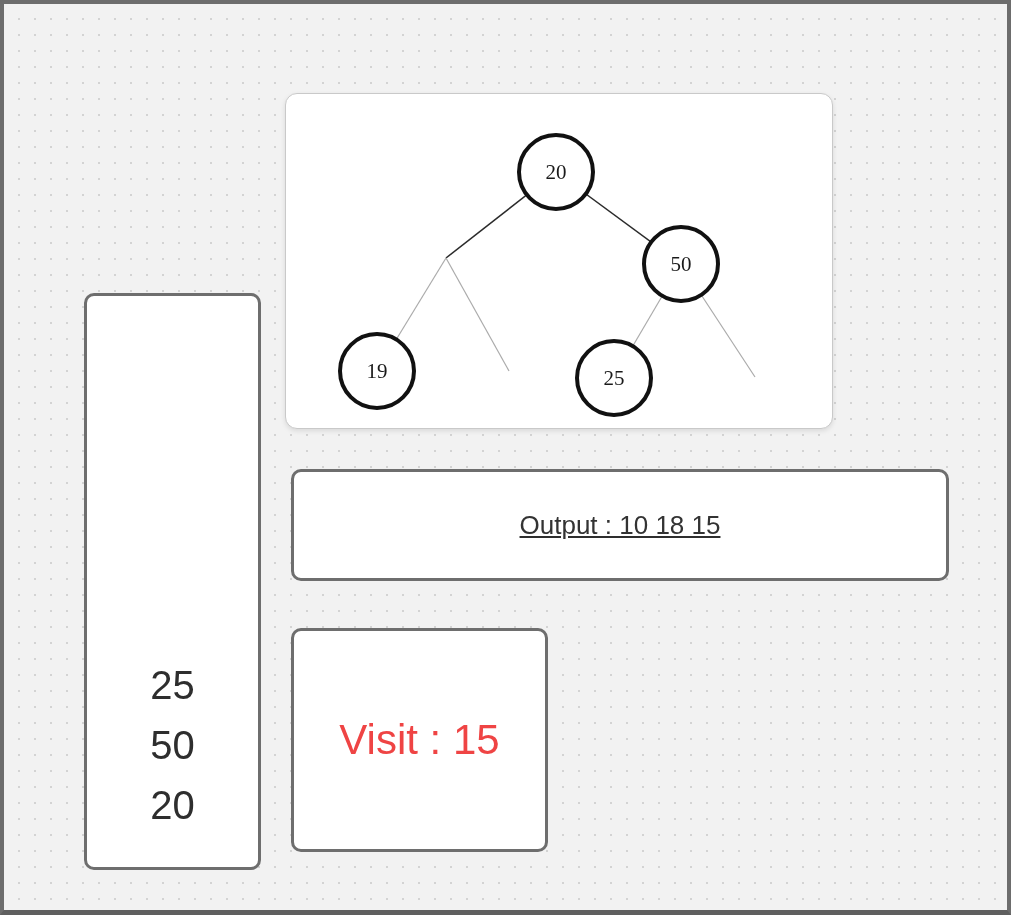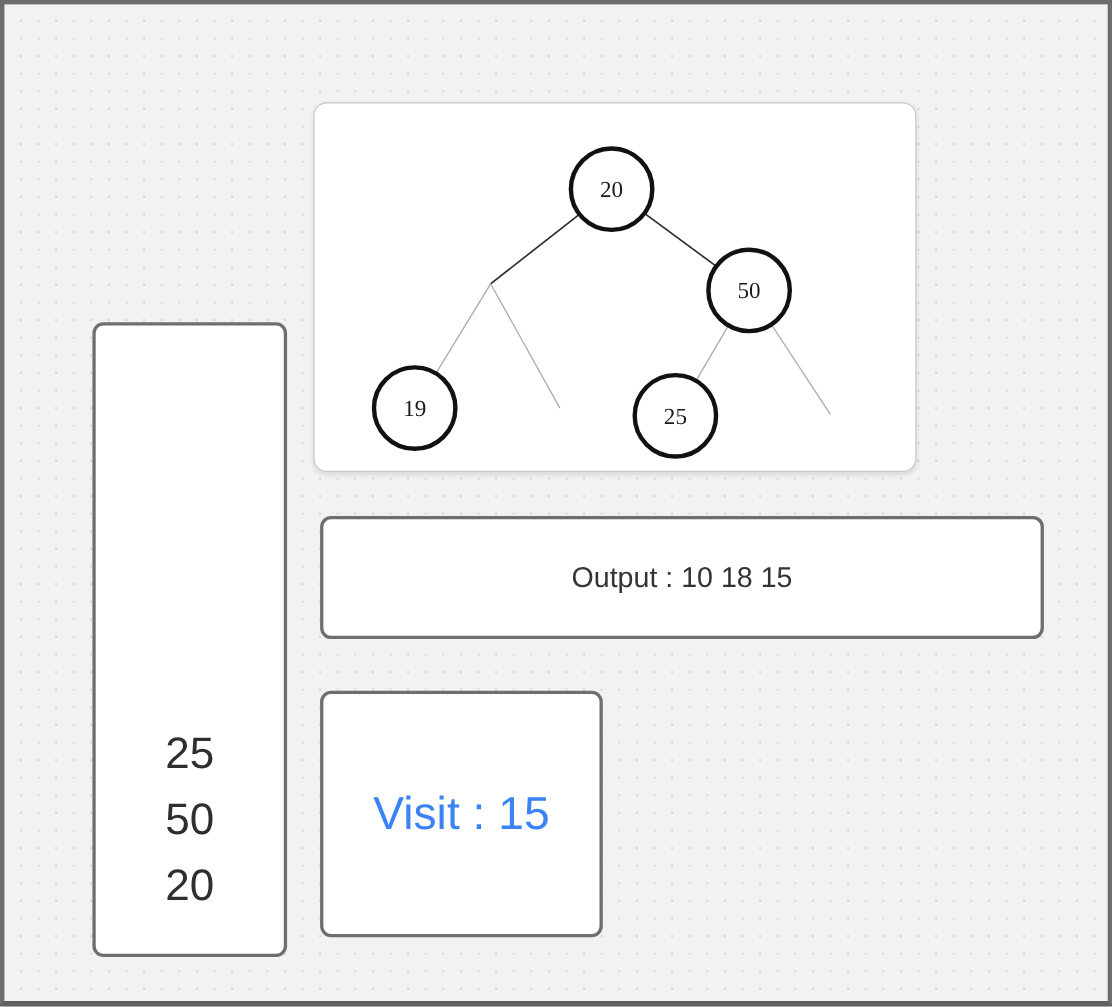--- a/index.html
+++ b/index.html
@@ -80,35 +80,36 @@
     line-height: 60px;
     text-align: center;
     color: #2e2e2e;
   }
   .output-box {
     left: 287px; top: 465px;
     width: 658px; height: 112px;
     display: flex;
     align-items: center;
     justify-content: center;
+    text-decoration: underline;
   }
   .output-text {
     font-size: 26px;
     color: #333333;
   }
   .visit-box {
     left: 287px; top: 624px;
     width: 257px; height: 224px;
     display: flex;
     align-items: center;
     justify-content: center;
   }
   .visit-text {
     font-size: 42px;
-    color: #3b82f6;
+    color: #ef4444;
   }
 </style>
 </head>
 <body>
 
 <div class="canvas">
 
   <div class="tree-panel">
     <svg class="tree-edges" viewBox="0 0 548 336" xmlns="http://www.w3.org/2000/svg">
       <line x1="270" y1="78" x2="160" y2="164" stroke="#2b2b2b" stroke-width="1.5"></line>

